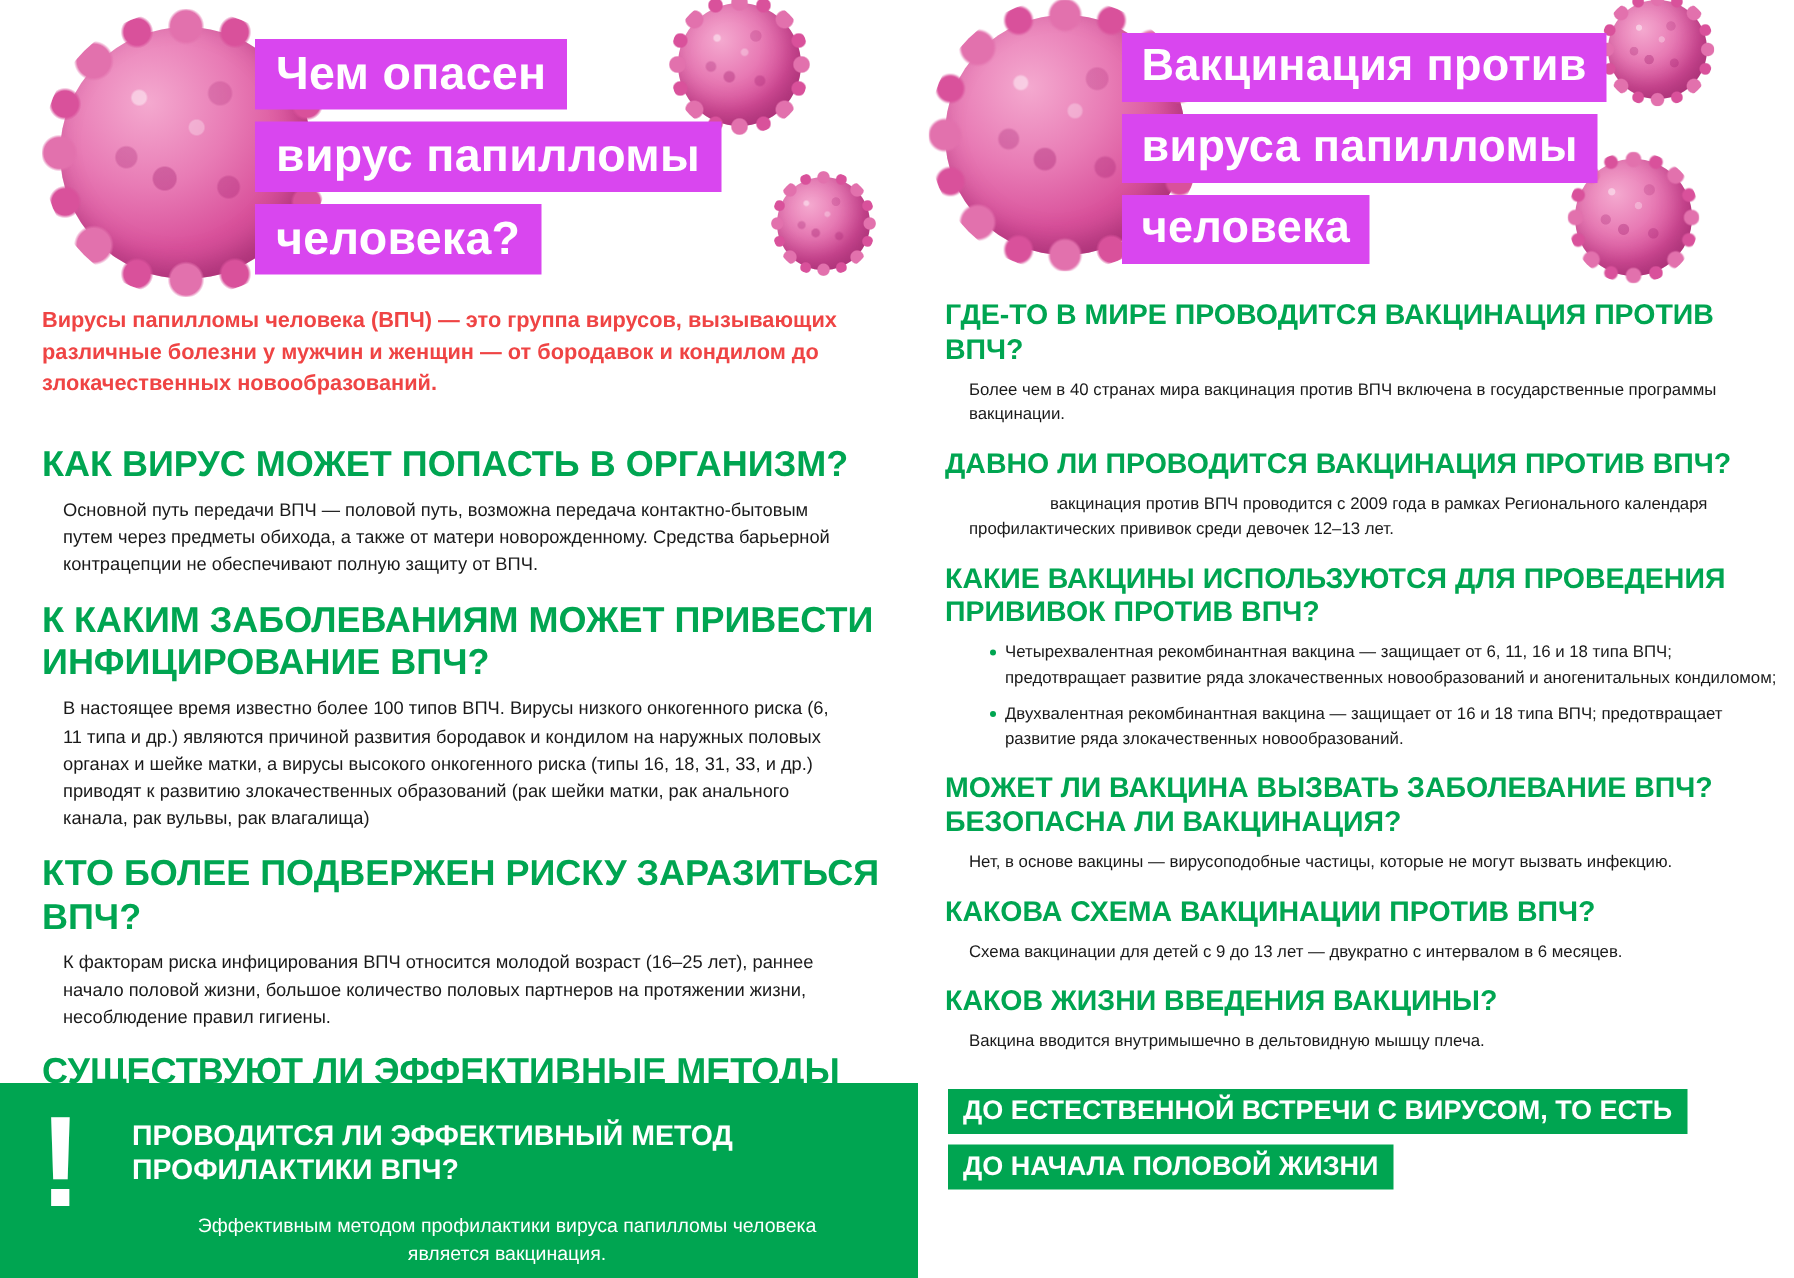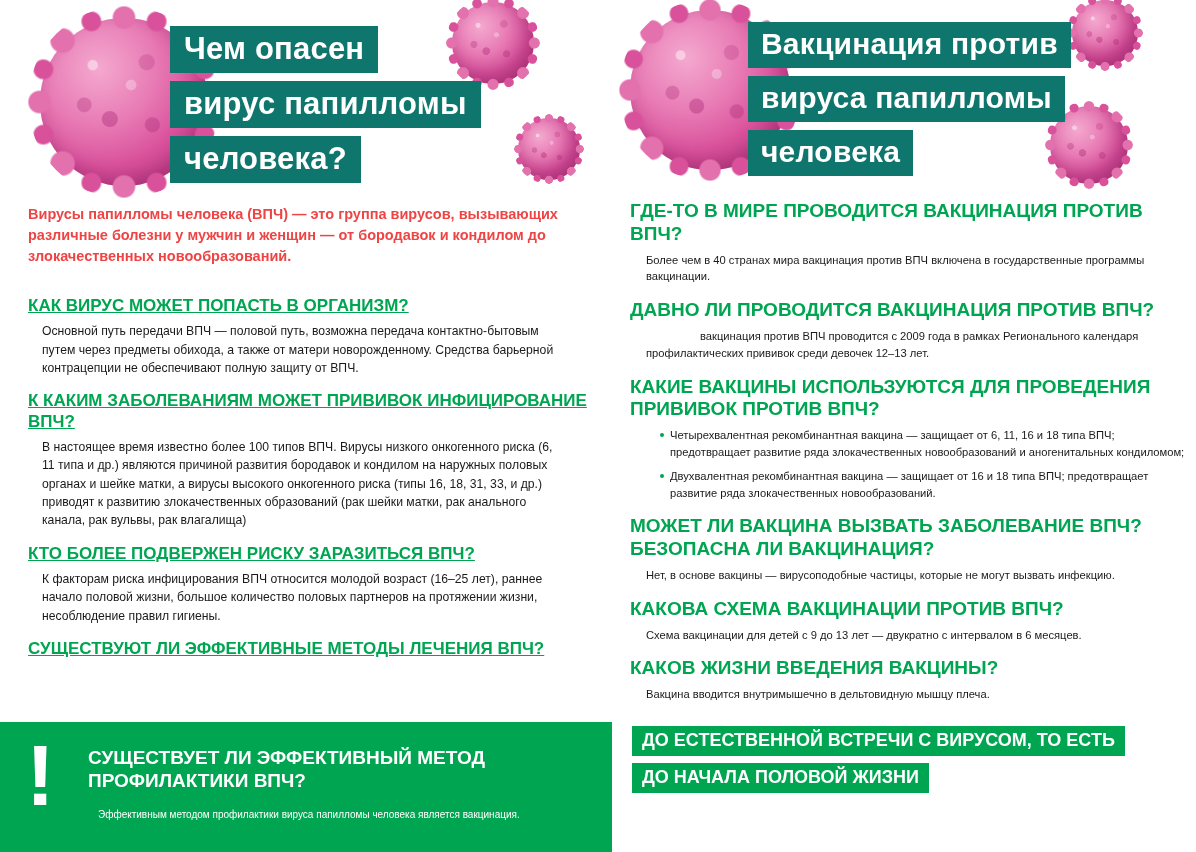--- a/index.html
+++ b/index.html
@@ -81,21 +81,21 @@
   .v-r-top   { left: 452px; top: 0px;   width: 66px;  height: 66px; }
   .v-r-small { left: 430px; top: 106px; width: 78px;  height: 78px; }
 
   
   .headline {
     position: absolute;
     z-index: 5;
   }
   .headline-line {
     display: inline-block;
-    background: #0f766e;
+    background: #d946ef;
     color: #ffffff;
     font-weight: bold;
     letter-spacing: .2px;
     white-space: nowrap;
   }
   .hl-left .headline-line {
     font-size: 31px;
     line-height: 1.0;
     padding: 7px 14px 9px 14px;
     margin-bottom: 8px;
@@ -128,21 +128,21 @@
     font-weight: bold;
     line-height: 1.2;
     margin: 0 0 6px 0;
   }
   .left-col {
     position: absolute;
     left: 28px;
     top: 296px;
     width: 560px;
   }
-  .left-col .q-green { font-size: 17px; text-decoration: underline; }
+  .left-col .q-green { font-size: 24px; }
   .left-col .answer {
     font-size: 12.2px;
     line-height: 1.5;
     color: #1a1a1a;
     margin: 0 0 0 14px;
     max-width: 520px;
   }
   .right-col {
     position: absolute;
     left: 10px;
@@ -207,25 +207,26 @@
     position: absolute;
     left: 88px;
     top: 24px;
     width: 480px;
     font-size: 19px;
     font-weight: bold;
     line-height: 1.22;
   }
   .bl-text {
     position: absolute;
-    left: 98px;
+    left: 108px;
     top: 86px;
     width: 460px;
-    font-size: 10px;
+    font-size: 13px;
     line-height: 1.45;
+    text-align: center;
   }
 
   
   .bottom-right {
     position: absolute;
     left: 632px;
     top: 726px;
     width: 564px;
   }
   .br-line {
@@ -264,35 +265,35 @@
     </div>
 
     <div class="intro">Вирусы папилломы человека (ВПЧ) — это группа вирусов, вызывающих различные болезни у мужчин и женщин — от бородавок и кондилом до злокачественных новообразований.</div>
 
     <div class="left-col">
       <div class="section">
         <p class="q-green">КАК ВИРУС МОЖЕТ ПОПАСТЬ В ОРГАНИЗМ?</p>
         <p class="answer">Основной путь передачи ВПЧ — половой путь, возможна передача контактно-бытовым путем через предметы обихода, а также от матери новорожденному. Средства барьерной контрацепции не обеспечивают полную защиту от ВПЧ.</p>
       </div>
       <div class="section">
-        <p class="q-green">К КАКИМ ЗАБОЛЕВАНИЯМ МОЖЕТ ПРИВИВОК ИНФИЦИРОВАНИЕ ВПЧ?</p>
+        <p class="q-green">К КАКИМ ЗАБОЛЕВАНИЯМ МОЖЕТ ПРИВЕСТИ ИНФИЦИРОВАНИЕ ВПЧ?</p>
         <p class="answer">В настоящее время известно более 100 типов ВПЧ. Вирусы низкого онкогенного риска (6, 11 типа и др.) являются причиной развития бородавок и кондилом на наружных половых органах и шейке матки, а вирусы высокого онкогенного риска (типы 16, 18, 31, 33, и др.) приводят к развитию злокачественных образований (рак шейки матки, рак анального канала, рак вульвы, рак влагалища)</p>
       </div>
       <div class="section">
         <p class="q-green">КТО БОЛЕЕ ПОДВЕРЖЕН РИСКУ ЗАРАЗИТЬСЯ ВПЧ?</p>
         <p class="answer">К факторам риска инфицирования ВПЧ относится молодой возраст (16–25 лет), раннее начало половой жизни, большое количество половых партнеров на протяжении жизни, несоблюдение правил гигиены.</p>
       </div>
       <div class="section">
         <p class="q-green">СУЩЕСТВУЮТ ЛИ ЭФФЕКТИВНЫЕ МЕТОДЫ ЛЕЧЕНИЯ ВПЧ?</p>
       </div>
     </div>
 
     <div class="bottom-left">
       <div class="excl">!</div>
-      <div class="bl-title">СУЩЕСТВУЕТ ЛИ ЭФФЕКТИВНЫЙ МЕТОД ПРОФИЛАКТИКИ ВПЧ?</div>
+      <div class="bl-title">ПРОВОДИТСЯ ЛИ ЭФФЕКТИВНЫЙ МЕТОД ПРОФИЛАКТИКИ ВПЧ?</div>
       <div class="bl-text">Эффективным методом профилактики вируса папилломы человека является вакцинация.</div>
     </div>
   </div>
 
   <div class="panel panel-right">
 
     <div class="virus v-r-big">
         <span class="virus-inner"></span>
       </div>
     <div class="virus v-r-top">

